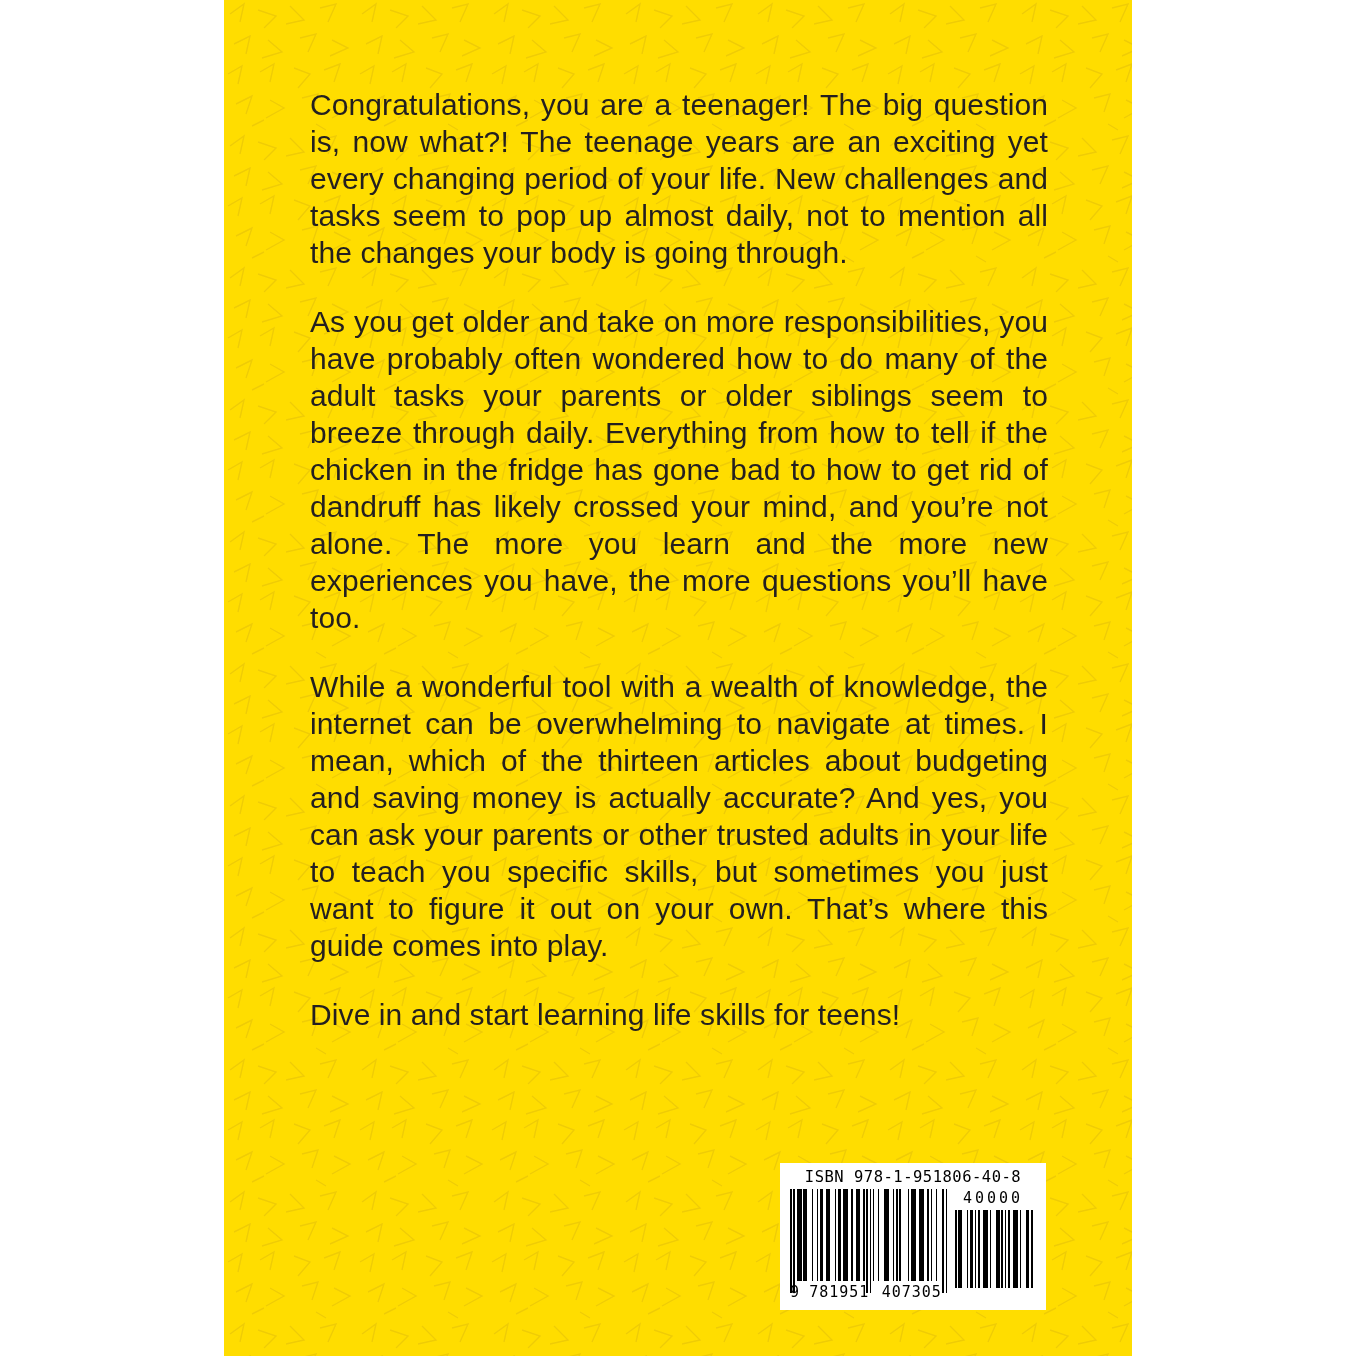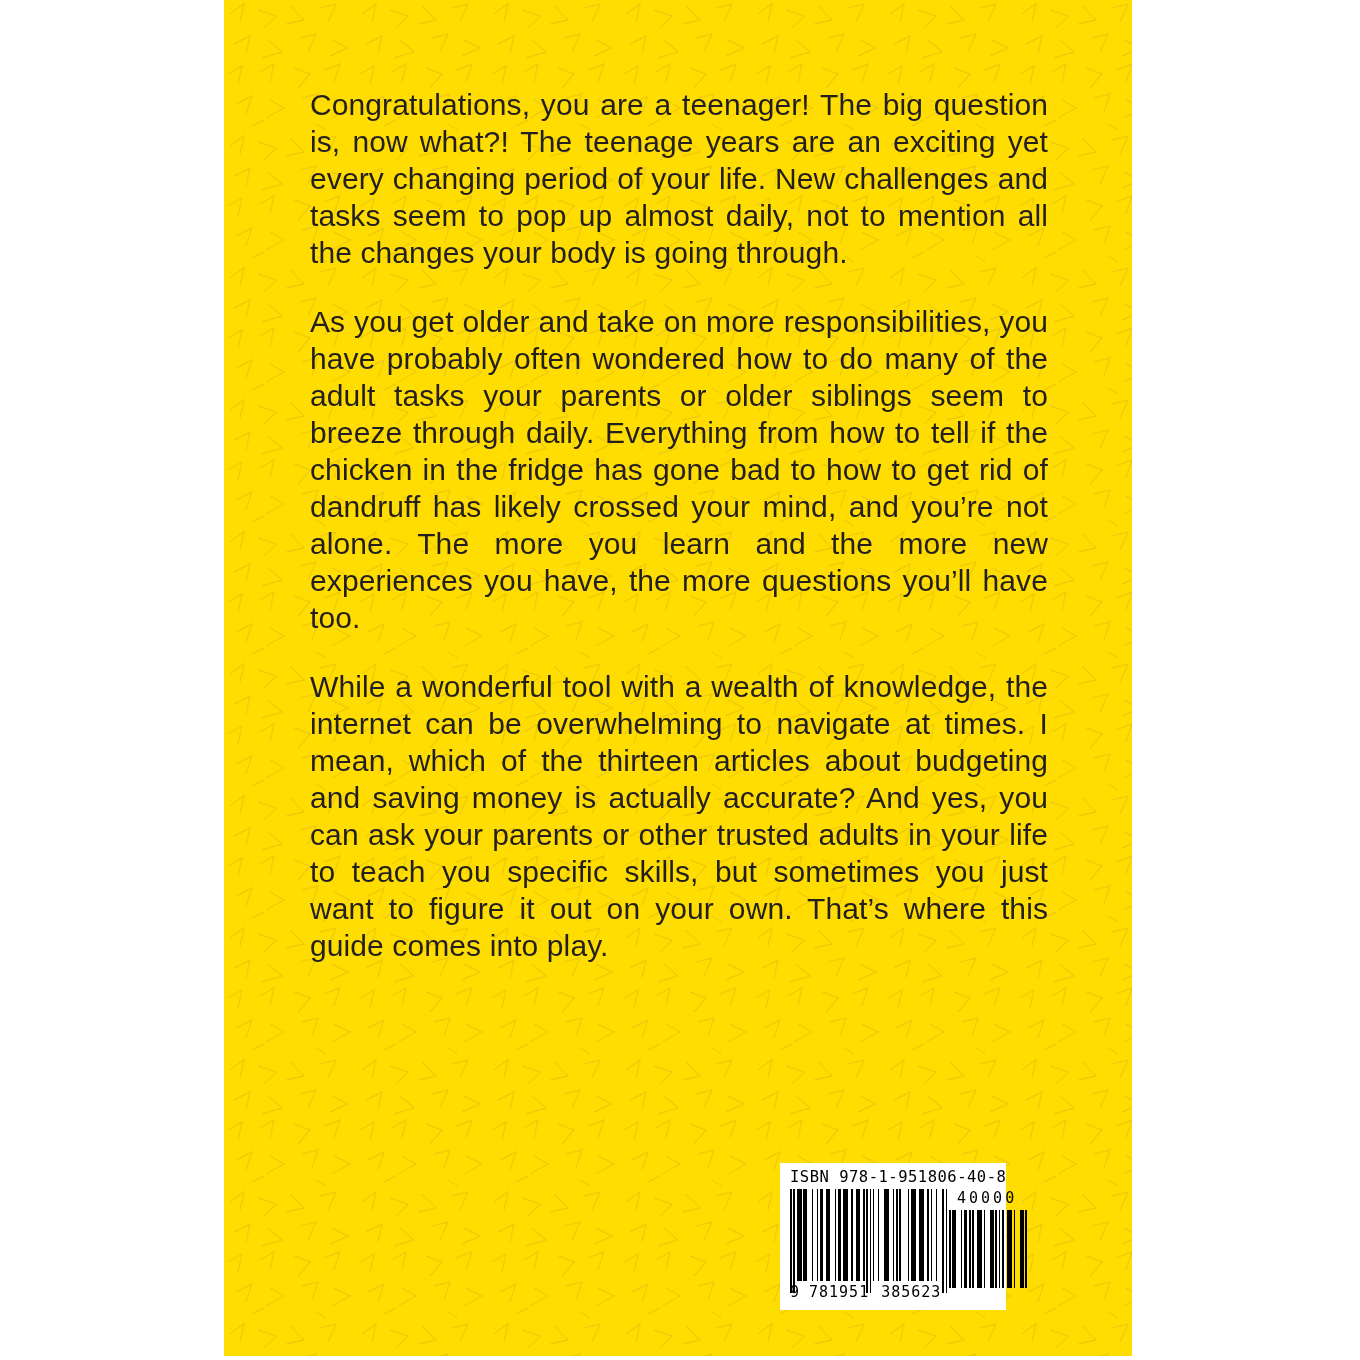--- a/index.html
+++ b/index.html
@@ -47,21 +47,21 @@
     letter-spacing: 0.1px;
   }
   .text-layer p.last {
     text-align: left;
     margin-bottom: 0;
   }
   .barcode-box {
     position: absolute;
     left: 556px;
     top: 1163px;
-    width: 226px;
+    width: 266px;
     height: 147px;
     background: #ffffff;
     box-sizing: border-box;
     padding: 4px 10px 6px 10px;
   }
   .isbn-label {
     font-family: "DejaVu Sans Mono", "Liberation Mono", monospace;
     font-size: 15.5px;
     line-height: 20px;
     color: #000000;
@@ -147,20 +147,21 @@
           </g>
         </pattern>
       </defs>
       <rect x="0" y="0" width="908" height="1356" fill="url(#tri)"></rect>
     </svg>
 
     <div class="text-layer">
       <p>Congratulations, you are a teenager! The big question is, now what?! The teenage years are an exciting yet every changing period of your life. New challenges and tasks seem to pop up almost daily, not to mention all the changes your body is going through.</p>
       <p>As you get older and take on more responsibilities, you have probably often wondered how to do many of the adult tasks your parents or older siblings seem to breeze through daily. Everything from how to tell if the chicken in the fridge has gone bad to how to get rid of dandruff has likely crossed your mind, and you’re not alone. The more you learn and the more new experiences you have, the more questions you’ll have too.</p>
       <p>While a wonderful tool with a wealth of knowledge, the internet can be overwhelming to navigate at times. I mean, which of the thirteen articles about budgeting and saving money is actually accurate? And yes, you can ask your parents or other trusted adults in your life to teach you specific skills, but sometimes you just want to figure it out on your own. That’s where this guide comes into play.</p>
+      <p class="last">Dive in and start learning life skills for teens!</p>
     </div>
 
     <div class="barcode-box">
       <div class="isbn-label">ISBN 978-1-951806-40-8</div>
       <div class="barcode-row">
         <div class="ean-wrap">
           <div class="bars" id="ean-bars">
               <div class="bar" style="width: 1.66px; height: 104px; flex: 0 0 auto;"></div>
               <div class="gap" style="width: 1.66px; height: 104px; flex: 0 0 auto;"></div>
               <div class="bar" style="width: 1.66px; height: 104px; flex: 0 0 auto;"></div>
@@ -217,21 +218,21 @@
               <div class="gap" style="width: 3.32px; height: 92px; flex: 0 0 auto;"></div>
               <div class="bar" style="width: 1.66px; height: 92px; flex: 0 0 auto;"></div>
               <div class="gap" style="width: 4.98px; height: 92px; flex: 0 0 auto;"></div>
               <div class="bar" style="width: 1.66px; height: 104px; flex: 0 0 auto;"></div>
               <div class="gap" style="width: 1.66px; height: 104px; flex: 0 0 auto;"></div>
               <div class="bar" style="width: 1.66px; height: 104px; flex: 0 0 auto;"></div>
             </div>
           <div class="ean-digits">
             <span class="d9">9</span>
             <span class="grp">781951</span>
-            <span class="grp">385623</span>
+            <span class="grp">407305</span>
           </div>
         </div>
         <div class="addon-wrap">
           <div class="price-code">40000</div>
           <div class="bars addon-bars" id="addon-bars">
               <div class="gap" style="width: 1.66px; height: 78px; flex: 0 0 auto;"></div>
               <div class="bar" style="width: 1.66px; height: 78px; flex: 0 0 auto;"></div>
               <div class="gap" style="width: 1.66px; height: 78px; flex: 0 0 auto;"></div>
               <div class="bar" style="width: 3.32px; height: 78px; flex: 0 0 auto;"></div>
               <div class="gap" style="width: 4.98px; height: 78px; flex: 0 0 auto;"></div>

